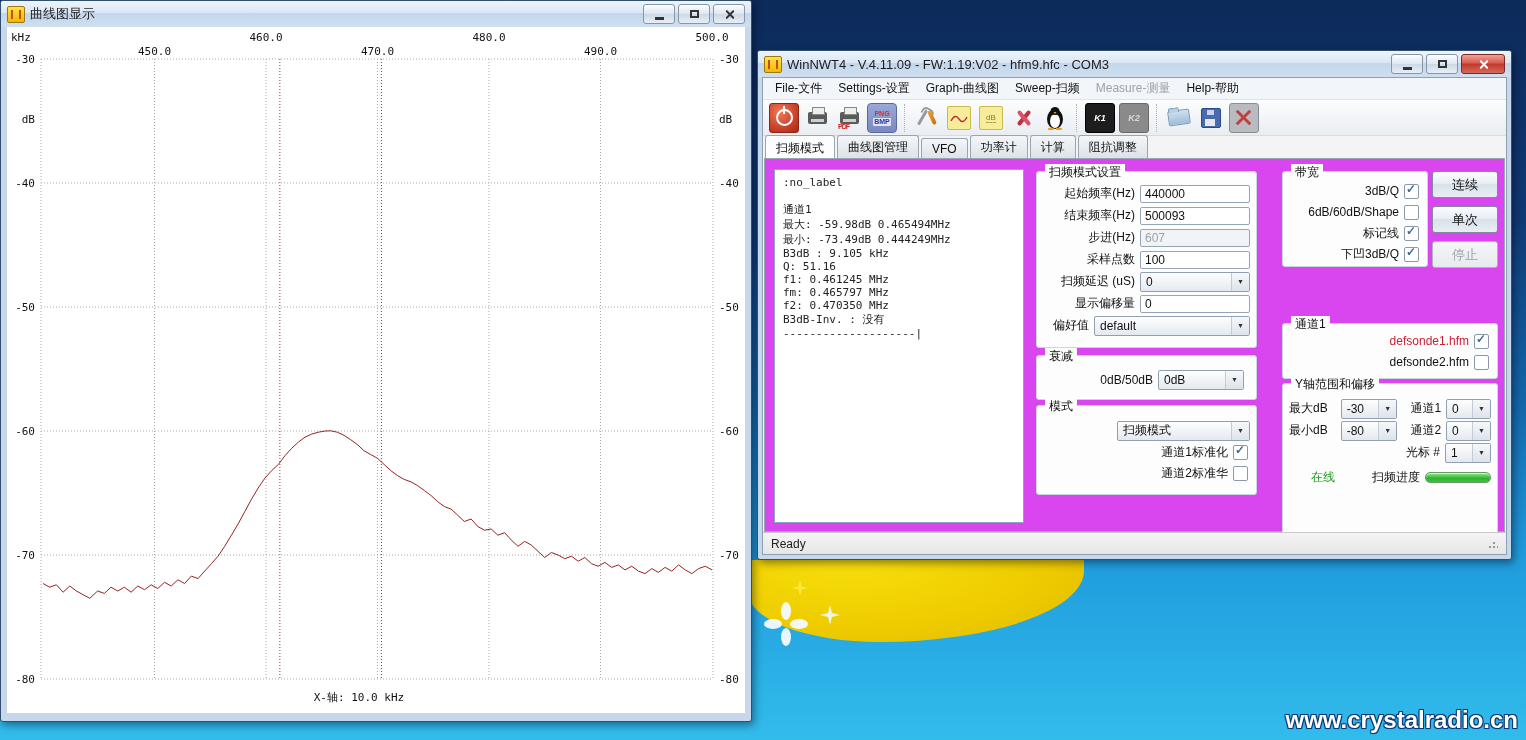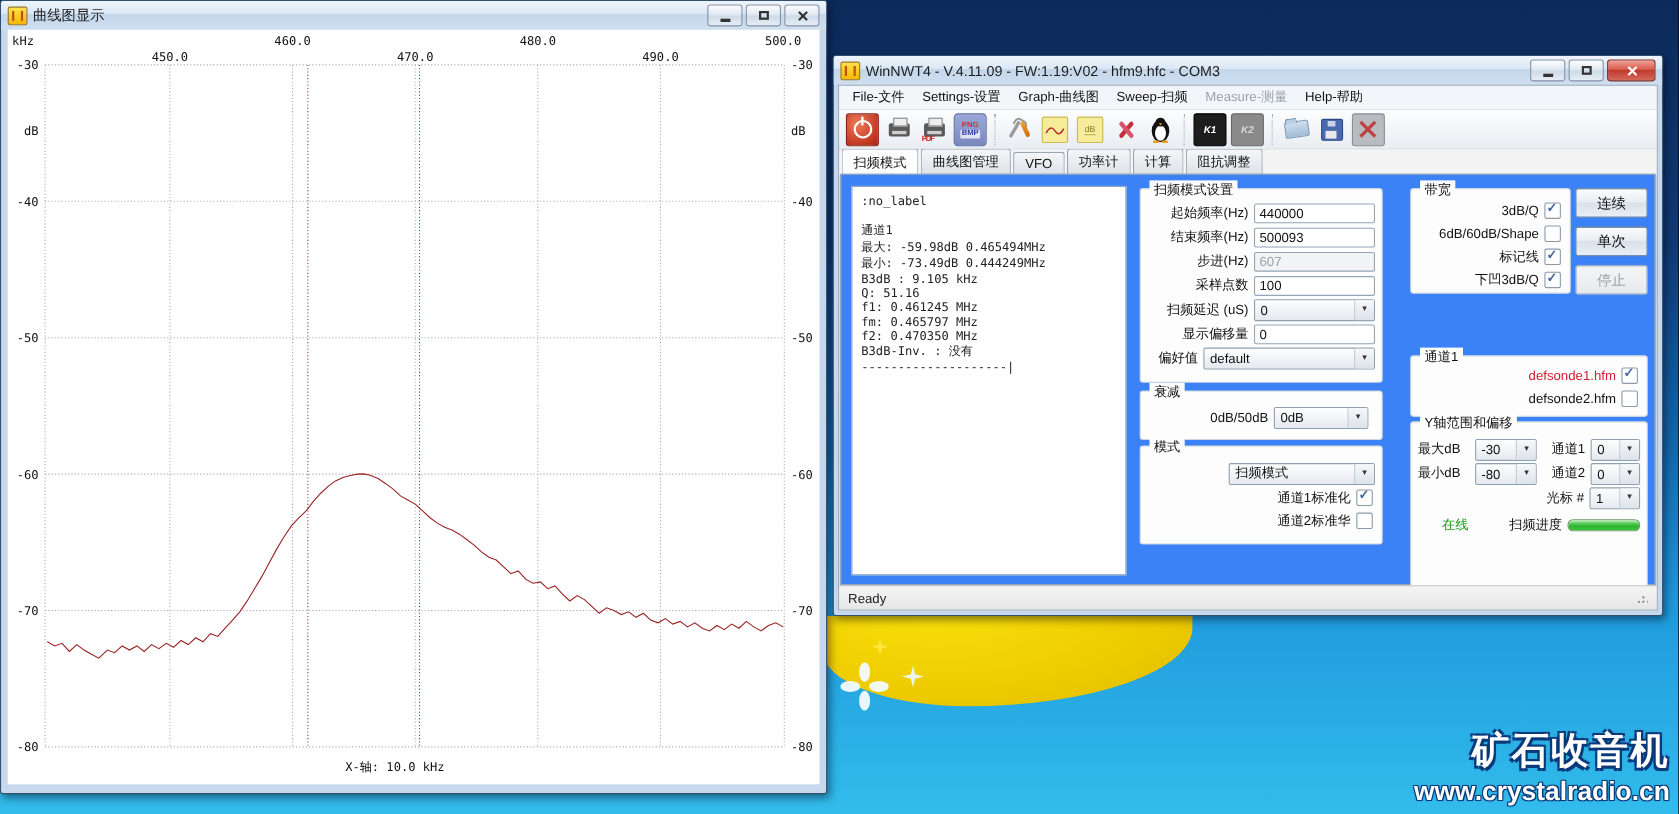--- a/index.html
+++ b/index.html
@@ -79,21 +79,21 @@
   .floppy::before{content:'';position:absolute;left:3px;bottom:1px;width:10px;height:7px;background:#e8e8e8;}
   .floppy::after{content:'';position:absolute;left:5px;top:1px;width:7px;height:5px;background:#c8d4e8;}
   .t-xg{background:#b8bcc0;border:1px solid #8a8e92;}
   .xg1,.xg2{position:absolute;left:12px;top:4px;width:3px;height:19px;background:#c04040;}
   .xg1{transform:rotate(45deg);} .xg2{transform:rotate(-45deg);}
   
   .tabbar{height:23px;display:flex;align-items:flex-end;padding:0 2px;background:#f4f4f4;}
   .tab{padding:3px 10px 3px;margin-right:2px;border:1px solid #98a6b4;border-bottom:none;border-radius:3px 3px 0 0;
     background:linear-gradient(180deg,#f4f6f8,#dde2e8);font-size:12px;}
   .tab.active{background:#fdfdfd;position:relative;top:1px;padding-top:4px;font-weight:normal;}
-  .panel{position:absolute;left:1px;right:1px;top:80px;bottom:22px;background:#3b82f6;border:1px solid #98a6b4;}
+  .panel{position:absolute;left:1px;right:1px;top:80px;bottom:22px;background:#d946ef;border:1px solid #98a6b4;}
   
   .statusbar{position:absolute;left:0;right:0;bottom:0;height:21px;background:linear-gradient(180deg,#f4f4f4,#e6e6e6);
     border-top:1px solid #c8c8c8;display:flex;align-items:center;padding:0 8px;font-size:12px;color:#222;}
   .grip{margin-left:auto;width:10px;height:10px;
     background:radial-gradient(circle at 2px 8px,#999 1px,transparent 1.2px),
                radial-gradient(circle at 6px 8px,#999 1px,transparent 1.2px),
                radial-gradient(circle at 6px 4px,#999 1px,transparent 1.2px),
                radial-gradient(circle at 10px 8px,#999 1px,transparent 1.2px);}
   
   .results{position:absolute;left:9px;top:10px;width:250px;height:354px;background:#fff;border:1px solid #88a4c0;
@@ -136,21 +136,20 @@
         <ellipse cx="37" cy="24" rx="9" ry="5"></ellipse>
     </g>
   </svg>
   <svg class="sparkle" style="left:820px;top:605px" width="20" height="20" viewBox="0 0 20 20">
     <path d="M10 0 L12 8 L20 10 L12 12 L10 20 L8 12 L0 10 L8 8 Z" fill="#eaf8ff" opacity="0.9"></path>
   </svg>
   <svg class="sparkle" style="left:792px;top:580px" width="16" height="16" viewBox="0 0 20 20">
     <path d="M10 0 L12 8 L20 10 L12 12 L10 20 L8 12 L0 10 L8 8 Z" fill="#ffe94a" opacity="0.9"></path>
   </svg>
   <div class="watermark">
-    <div class="wm-title">矿石收音机</div>
     <div class="wm-url">www.crystalradio.cn</div>
   </div>
 
   <div class="win" id="graph-win">
     <div class="titlebar">
       <span class="app-ico"></span>
       <span class="title-text">曲线图显示</span>
       <span class="winbtns">
         <span class="wbtn">
             <span class="g-min"></span>

